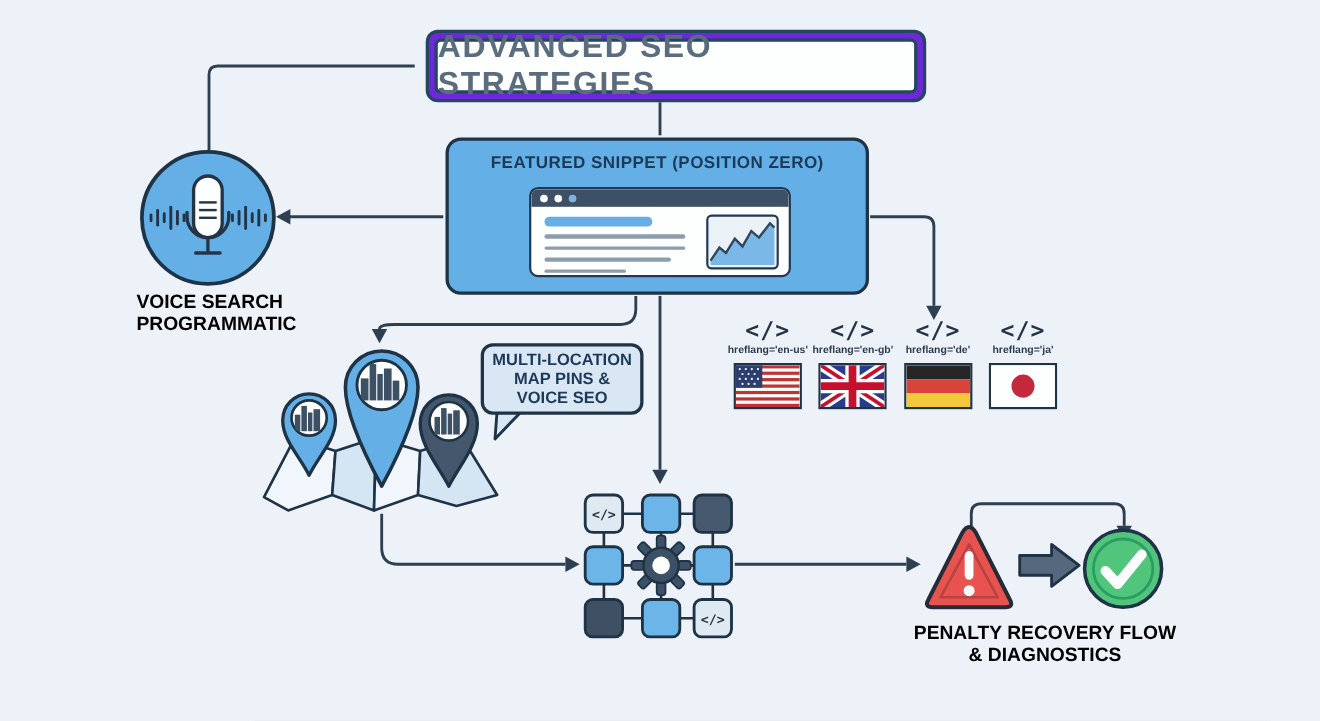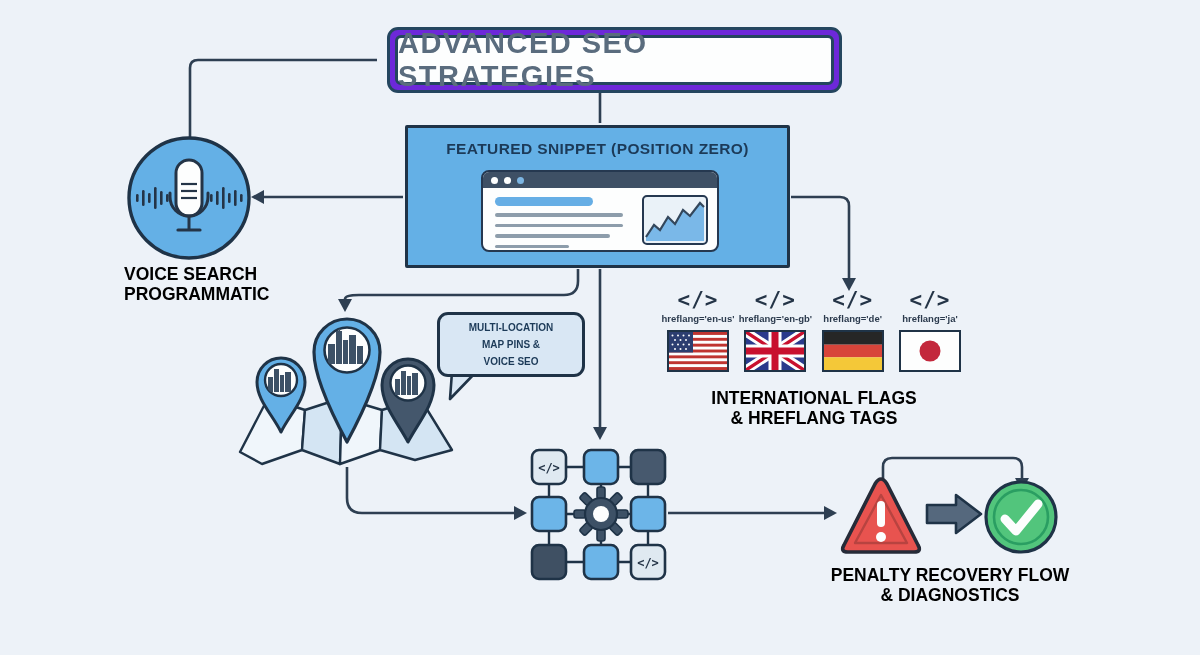--- a/index.html
+++ b/index.html
@@ -7,33 +7,33 @@
   .stage{position:relative;width:1200px;height:655px;background:#edf2f8;overflow:hidden;}
   .layer{position:absolute;left:0;top:0;width:1200px;height:655px;}
   .abs{position:absolute;}
 
   
   .title-box{left:375px;top:27px;width:455px;height:66px;background:#6d28d9;border:3px solid #24465f;border-radius:11px;padding:5px;box-sizing:border-box;margin-left:12px;}
   .title-inner{width:100%;height:100%;background:#fdfefe;border:3px solid #24465f;border-radius:6px;display:flex;align-items:center;justify-content:center;box-sizing:border-box;}
   .title-text{font-size:29px;font-weight:bold;letter-spacing:1.5px;color:#5a6c7e;}
 
   
-  .snippet-card{left:405px;top:125px;width:385px;height:143px;background:#64b0e6;border:3px solid #1f3347;border-radius:2px;box-sizing:border-box;}
+  .snippet-card{left:405px;top:125px;width:385px;height:143px;background:#64b0e6;border:3px solid #1f3347;border-radius:14px;box-sizing:border-box;}
   .snippet-heading{position:absolute;left:0;top:12px;width:100%;text-align:center;font-size:15.5px;font-weight:bold;letter-spacing:.4px;color:#1c3a58;}
   .browser{position:absolute;left:73px;top:42px;width:238px;height:82px;background:#fdfefe;border:2.5px solid #253850;border-radius:8px;box-sizing:border-box;overflow:hidden;}
   .browser-bar{height:16px;background:#3e5065;display:flex;align-items:center;gap:6px;padding-left:8px;}
   .dot{width:7px;height:7px;border-radius:50%;}
   .browser-body{position:relative;padding:9px 0 0 12px;}
   .hl-bar{width:98px;height:9px;border-radius:4.5px;background:#66aee5;margin-bottom:7px;}
   .g-line{height:3.5px;border-radius:2px;background:#8d9dab;margin-bottom:7px;}
   .mini-chart{position:absolute;right:9px;top:7px;width:66px;height:50px;background:#eaf2f8;border:2px solid #253850;border-radius:5px;box-sizing:border-box;overflow:hidden;}
 
   
   .bubble{left:437px;top:312px;width:148px;height:65px;background:#d9e7f4;border:3px solid #1f3347;border-radius:11px;box-sizing:border-box;display:flex;flex-direction:column;align-items:center;justify-content:center;}
-  .bubble div{font-size:10px;font-weight:bold;color:#1c3a58;line-height:17px;}
+  .bubble div{font-size:15px;font-weight:bold;color:#1c3a58;line-height:17px;}
 
   
   .lbl{font-weight:bold;color:#000000;}
   .voice-label{left:124px;top:264px;font-size:17.5px;line-height:20px;text-align:left;}
   .center-label{text-align:center;font-size:17.5px;line-height:20px;}
   .intl-label{left:664px;top:388px;width:300px;}
   .prog-label{left:458px;top:587px;width:280px;}
   .pen-label{left:828px;top:565px;width:244px;}
 
   
@@ -333,24 +333,20 @@
       <div class="htag">hreflang='ja'</div>
       <div class="flag">
         <svg width="58" height="38" viewBox="0 0 58 38">
           <rect width="58" height="38" fill="#fdfefe"></rect>
           <circle cx="29" cy="19" r="10.5" fill="#c3283c"></circle>
         </svg>
       </div>
     </div>
   </div>
 
-  <div class="abs lbl center-label intl-label">
-    <div>INTERNATIONAL FLAGS</div>
-    <div>&amp; HREFLANG TAGS</div>
-  </div>
 
 
   <div class="abs lbl center-label pen-label">
     <div>PENALTY RECOVERY FLOW</div>
     <div>&amp; DIAGNOSTICS</div>
   </div>
 
 </div>
 
 </body></html>

